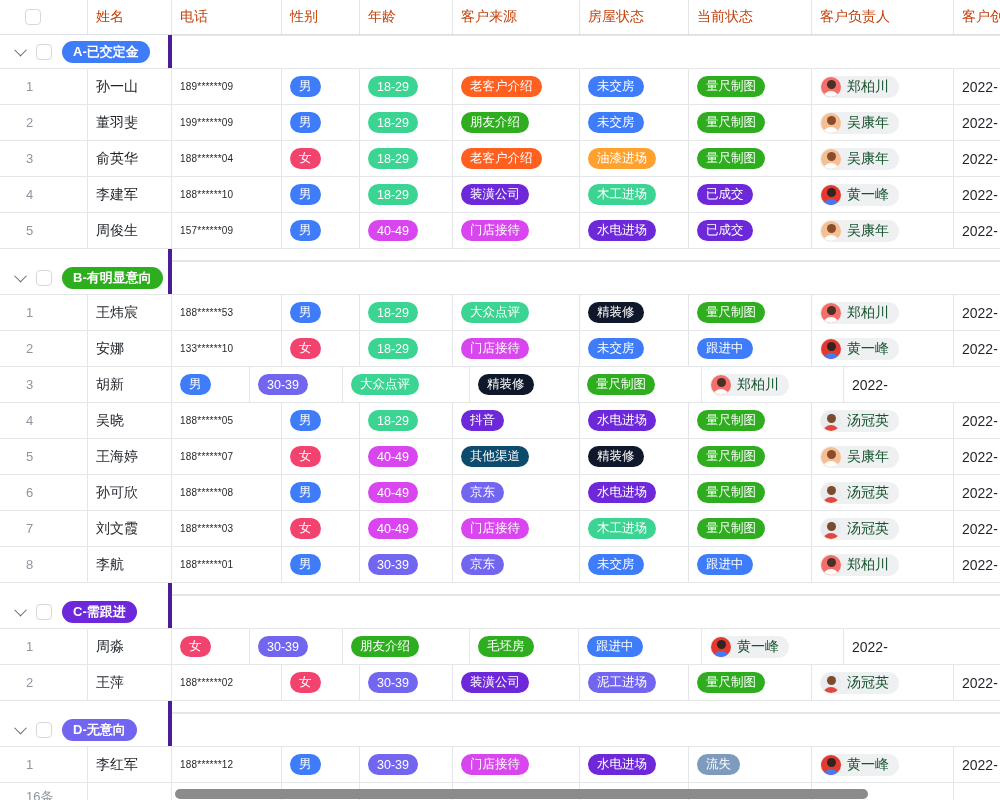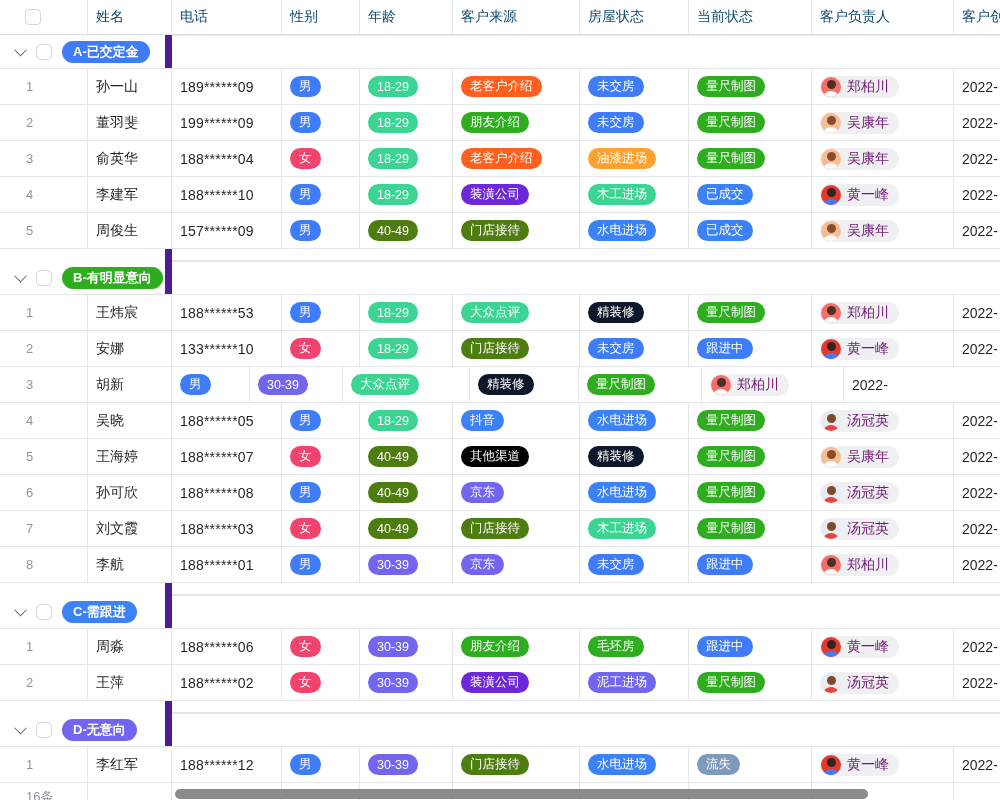--- a/index.html
+++ b/index.html
@@ -4,59 +4,59 @@
 <style>
   html,body{margin:0;padding:0;width:1000px;height:800px;overflow:hidden;background:#fff;
     font-family:"Liberation Sans","DejaVu Sans",sans-serif;color:#1f2329;}
   .grid{width:1074px;position:relative;}
   .row{display:flex;align-items:stretch;}
   .cell{box-sizing:border-box;border-right:1px solid #e5e6e9;display:flex;align-items:center;overflow:hidden;white-space:nowrap;}
   .c0{width:88px}.c1{width:84px}.c2{width:110px}.c3{width:78px}.c4{width:93px}
   .c5{width:127px}.c6{width:109px}.c7{width:123px}.c8{width:142px}.c9{width:120px;border-right:none}
   
   .thead{height:34px;border-bottom:1px solid #dee0e3;}
-  .thead .cell{font-size:14px;color:#0c4a6e;padding-left:8px;}
+  .thead .cell{font-size:14px;color:#c2410c;padding-left:8px;}
   .thead .c0{padding-left:25px;}
   
   .data-row{height:35px;border-bottom:1px solid #e5e6e9;}
   .rownum{color:#8f959e;font-size:13px;padding-left:26px;}
   .txt{font-size:14px;padding-left:8px;}
-  .phone{font-size:14px;letter-spacing:.2px;}
+  .phone{font-size:10px;letter-spacing:.2px;}
   
   .group-row{height:33px;border-bottom:1px solid #e5e6e9;}
-  .gcell-left{box-sizing:border-box;width:172px;border-right:7px solid #4c1d95;display:flex;align-items:center;}
+  .gcell-left{box-sizing:border-box;width:172px;border-right:4px solid #4c1d95;display:flex;align-items:center;}
   .gcell-right{flex:1;border-top:1px solid #e5e6e9;}
   .gap-row{height:12px;}
   .gap-row .gcell-right{border-top:none;border-bottom:1px solid #e5e6e9;}
   .chevron{width:8px;height:8px;border-right:1.6px solid #646a73;border-bottom:1.6px solid #646a73;
     transform:rotate(45deg) translate(-1px,-1px);margin-left:16px;flex:none;}
   .checkbox{width:14px;height:14px;border:1.5px solid #d5d8dc;border-radius:4px;background:#fff;margin-left:11px;flex:none;}
   .thead .checkbox{margin-left:0;}
   .group-pill{display:inline-flex;align-items:center;height:22px;padding:0 11px;border-radius:12px;
     color:#fff;font-size:13px;font-weight:600;margin-left:10px;white-space:nowrap;}
   
   .tag{display:inline-flex;align-items:center;height:21px;padding:0 9px;border-radius:11px;
     color:#fff;font-size:12.5px;font-weight:500;margin-left:8px;white-space:nowrap;}
   [data-color="blue"]{background:#3E7CFA}
   [data-color="mint"]{background:#3BD492}
   [data-color="teal"]{background:#6d28d9}
   [data-color="green"]{background:#2EAE1F}
-  [data-color="yellow"]{background:#3b82f6}
+  [data-color="yellow"]{background:#6d28d9}
   [data-color="orange"]{background:#FF5F1F}
   [data-color="lightorange"]{background:#FFA12E}
-  [data-color="magenta"]{background:#4d7c0f}
+  [data-color="magenta"]{background:#d946ef}
   [data-color="pink"]{background:#F2436E}
-  [data-color="rose"]{background:#000000}
+  [data-color="rose"]{background:#0c4a6e}
   [data-color="indigo"]{background:#7265F0}
   [data-color="purple"]{background:#0f172a}
   [data-color="grayblue"]{background:#7E9BBD}
   
   .owner-pill{display:inline-flex;align-items:center;background:#eff0f2;border-radius:12px;height:22px;
     margin-left:8px;padding:0 10px 0 1px;gap:6px;}
-  .owner-name{font-size:14px;color:#701a75;}
+  .owner-name{font-size:14px;color:#14532d;}
   .avatar{position:relative;overflow:hidden;width:20px;height:20px;border-radius:50%;flex:none;}
   .avatar::before{content:"";position:absolute;top:3px;left:50%;margin-left:-4.5px;width:9px;height:9px;border-radius:50%;background:var(--head);}
   .avatar::after{content:"";position:absolute;bottom:-4px;left:50%;margin-left:-8px;width:16px;height:10px;border-radius:8px 8px 0 0;background:var(--shirt);}
   [data-avatar="woman-coral"]{background:#F46E6A;--head:#4b3028;--shirt:#fdfdfd}
   [data-avatar="man-peach"]{background:#F6BE93;--head:#8a4d2b;--shirt:#ffffff}
   [data-avatar="man-red"]{background:#E23A30;--head:#33241f;--shirt:#3E7CFA}
   [data-avatar="man-gray"]{background:#E9EBEE;--head:#7c4a2d;--shirt:#E0473F}
   
   .footer-row{height:28px;}
   .footer-row .cell{height:28px;}
@@ -576,23 +576,20 @@
       <span class="group-pill" data-color="yellow">C-需跟进</span>
     </div>
     <div class="gcell-right"></div>
   </div>
 
   <div class="row data-row">
     <div class="cell c0 rownum">1</div>
     <div class="cell c1">
           <span class="txt">周淼</span>
         </div>
-    <div class="cell c2">
-          <span class="txt phone">188******06</span>
-        </div>
     <div class="cell c3">
           <span class="tag" data-color="pink">女</span>
         </div>
     <div class="cell c4">
           <span class="tag" data-color="indigo">30-39</span>
         </div>
     <div class="cell c5">
           <span class="tag" data-color="green">朋友介绍</span>
         </div>
     <div class="cell c6">

